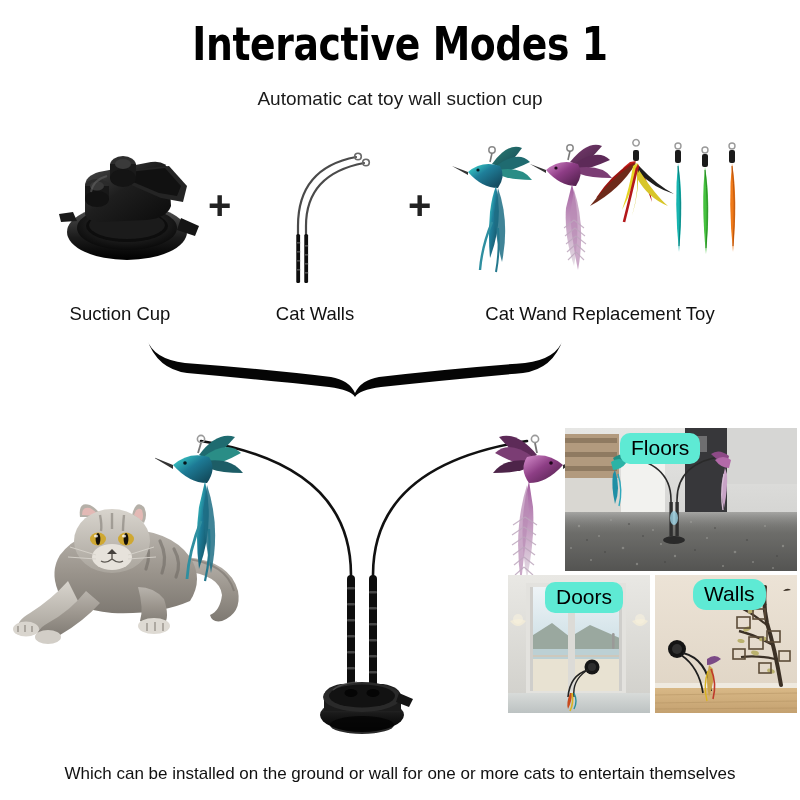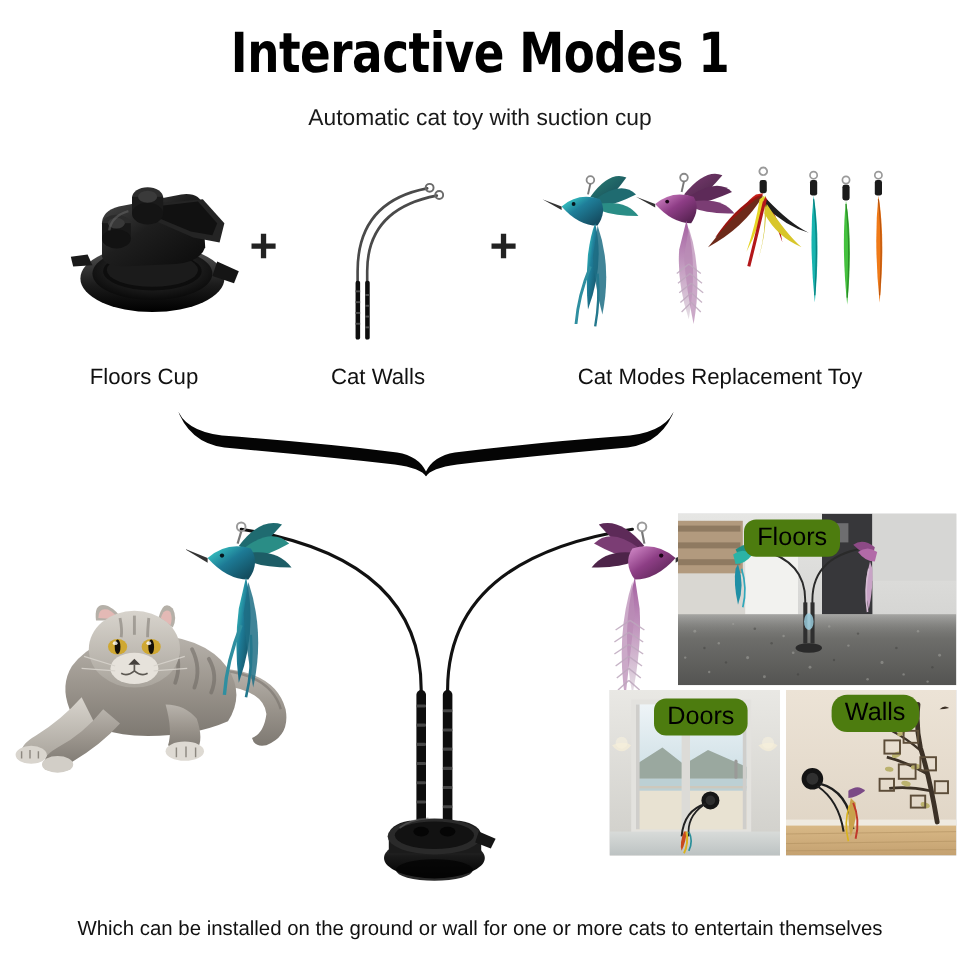--- a/index.html
+++ b/index.html
@@ -81,42 +81,42 @@
     position: absolute;
     overflow: hidden;
     background: #cfcfcf;
   }
   #photo-floors { left: 565px; top: 428px; width: 232px; height: 143px; }
   #photo-doors  { left: 508px; top: 575px; width: 142px; height: 138px; }
   #photo-walls  { left: 655px; top: 575px; width: 142px; height: 138px; }
 
   .photo-label {
     position: absolute;
-    background: #4d7c0f;
+    background: #5eead4;
     border-radius: 10px;
     padding: 2px 11px 3px 11px;
     font-size: 21px;
     color: #000;
     line-height: 1.22;
     white-space: nowrap;
     z-index: 6;
   }
   #label-floors { left: 620px; top: 433px; }
   #label-doors  { left: 545px; top: 582px; }
   #label-walls  { left: 693px; top: 579px; border-radius: 13px; }
 
   
   svg { display: block; }
   .abs { position: absolute; }
 </style>
 </head>
 <body>
 
 <div id="main-title">Interactive Modes 1</div>
-<div id="subtitle">Automatic cat toy with suction cup</div>
+<div id="subtitle">Automatic cat toy wall suction cup</div>
 
 <div class="abs" style="left:55px; top:140px; width:150px; height:125px;">
   <svg width="150" height="125" viewBox="0 0 150 125">
     <defs>
       <linearGradient id="gBlackA" x1="0" y1="0" x2="1" y2="1">
         <stop offset="0%" stop-color="#4a4a4a"></stop>
         <stop offset="45%" stop-color="#1e1e1e"></stop>
         <stop offset="100%" stop-color="#0b0b0b"></stop>
       </linearGradient>
       <linearGradient id="gBlackB" x1="0" y1="0" x2="0" y2="1">
@@ -291,23 +291,23 @@
       <g transform="translate(54,0)">
         <circle cx="8" cy="4" r="3" fill="none" stroke="#9a9a9a" stroke-width="1.4"></circle>
         <rect x="5" y="8" width="6" height="13" rx="2" fill="#1b1b1b"></rect>
         <path d="M8 21 Q14 56 9 110 Q4 60 8 21 Z" fill="#f07a18"></path>
         <path d="M8 24 Q12 58 9 104" stroke="#b85410" stroke-width="1" fill="none"></path>
       </g>
     </g>
   </svg>
 </div>
 
-<div class="comp-label" id="label-suction-cup">Floors Cup</div>
+<div class="comp-label" id="label-suction-cup">Suction Cup</div>
 <div class="comp-label" id="label-cat-wands">Cat Walls</div>
-<div class="comp-label" id="label-replacement">Cat Modes Replacement Toy</div>
+<div class="comp-label" id="label-replacement">Cat Wand Replacement Toy</div>
 
 <div id="brace-wrap">
   <svg width="420" height="62" viewBox="0 0 420 62">
     <path d="M2 4
              Q8 24 40 28
              Q120 34 186 42
              Q204 45 210 58
              Q216 45 234 42
              Q300 34 380 28
              Q412 24 418 4

